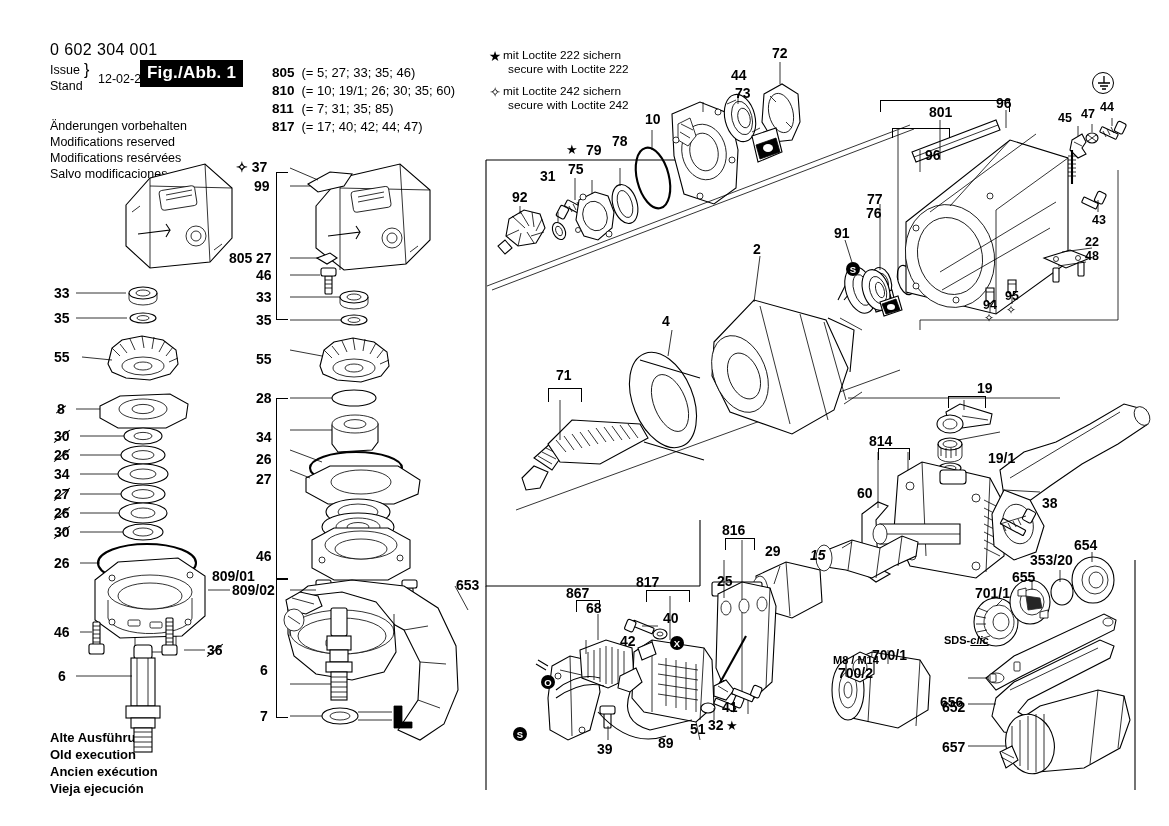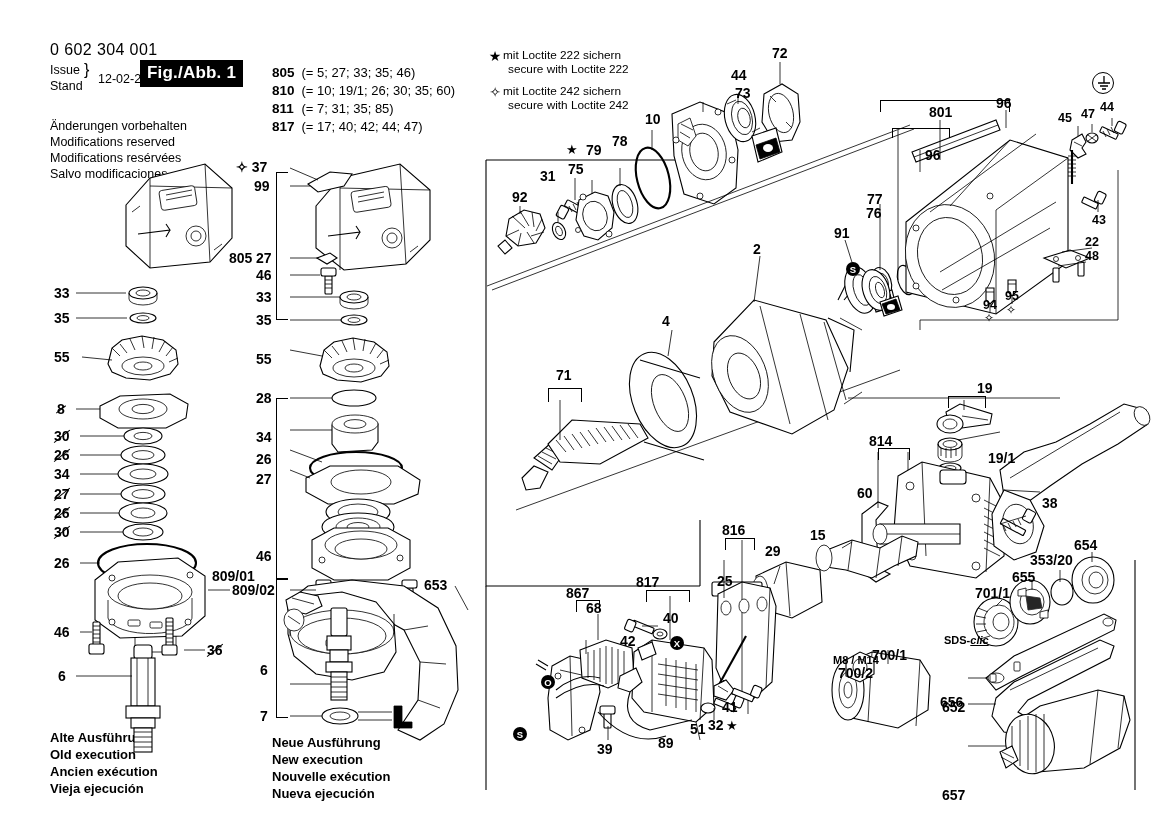--- a/index.html
+++ b/index.html
@@ -139,26 +139,20 @@
       </div>
     </div>
   </div>
 
   <div class="abs" id="cap-old">
     <div class="bold-blk">Alte Ausführung</div>
     <div class="bold-blk">Old execution</div>
     <div class="bold-blk">Ancien exécution</div>
     <div class="bold-blk">Vieja ejecución</div>
   </div>
-  <div class="abs" id="cap-new">
-    <div class="bold-blk">Neue Ausführung</div>
-    <div class="bold-blk">New execution</div>
-    <div class="bold-blk">Nouvelle exécution</div>
-    <div class="bold-blk">Nueva ejecución</div>
-  </div>
 
   <svg class="draw" viewBox="0 0 1169 826">
     <defs>
       <pattern id="knurl" width="3" height="3" patternUnits="userSpaceOnUse">
         <path d="M0 0 L0 3" stroke="#000" stroke-width=".5"></path>
       </pattern>
     </defs>
 
     <g>
       <path class="ln" d="M486 160 L486 586 L700 586"></path>
@@ -870,21 +864,21 @@
   <div class="abs lbl" style="left:256px; top:313px;">35</div>
   <div class="abs lbl" style="left:256px; top:352px;">55</div>
   <div class="abs lbl" style="left:256px; top:391px;">28</div>
   <div class="abs lbl" style="left:256px; top:430px;">34</div>
   <div class="abs lbl" style="left:256px; top:452px;">26</div>
   <div class="abs lbl" style="left:256px; top:472px;">27</div>
   <div class="abs lbl" style="left:212px; top:569px;">809/01</div>
   <div class="abs lbl" style="left:256px; top:549px;">46</div>
   <div class="abs lbl" style="left:260px; top:663px;">6</div>
   <div class="abs lbl" style="left:260px; top:709px;">7</div>
-  <div class="abs lbl" style="left:424px; top:578px;">653</div>
+  <div class="abs lbl" style="left:456px; top:578px;">653</div>
 
   <div class="brk" style="left:276px; top:172px; width:12px; height:148px;"></div>
   <div class="brk" style="left:276px; top:398px; width:12px; height:182px;"></div>
   <div class="brk" style="left:276px; top:578px; width:12px; height:140px;"></div>
 
   <div class="abs lbl" style="left:512px; top:190px;">92</div>
   <div class="abs lbl" style="left:540px; top:169px;">31</div>
   <div class="abs lbl" style="left:568px; top:162px;">75</div>
   <div class="abs" style="left:566px; top:142px; font-size:13px;">★</div>
   <div class="abs lbl" style="left:586px; top:143px;">79</div>
@@ -939,36 +933,36 @@
   <div class="abs lbl" style="left:620px;  top:634px;">42</div>
   <div class="abs lbl" style="left:597px;  top:742px;">39</div>
   <div class="abs lbl" style="left:658px;  top:736px;">89</div>
   <div class="abs lbl" style="left:690px;  top:722px;">51</div>
   <div class="abs lbl" style="left:708px;  top:718px;">32</div>
   <div class="abs" style="left:726px; top:718px; font-size:13px;">★</div>
   <div class="abs lbl" style="left:722px;  top:700px;">41</div>
   <div class="abs lbl" style="left:717px;  top:574px;">25</div>
   <div class="abs lbl" style="left:722px;  top:523px;">816</div>
   <div class="abs lbl" style="left:765px;  top:544px;">29</div>
-  <div class="abs lbl" style="left:810px;  top:528px;">15</div>
+  <div class="abs lbl" style="left:810px;  top:548px;font-style:italic;">15</div>
   <div class="brk-top" style="left:576px; top:600px; width:24px; height:12px;"></div>
   <div class="brk-top" style="left:646px; top:590px; width:44px; height:12px;"></div>
   <div class="brk-top" style="left:725px; top:538px; width:30px; height:12px;"></div>
 
   <div class="abs lbl" style="left:872px;  top:648px;">700/1</div>
   <div class="abs lbl-xs" style="left:833px; top:655px;">M8 / M14</div>
   <div class="abs lbl" style="left:838px;  top:666px;">700/2</div>
   <div class="abs lbl" style="left:975px;  top:586px;">701/1</div>
   <div class="abs lbl" style="left:942px;  top:700px;">652</div>
   <div class="abs lbl" style="left:1074px; top:538px;">654</div>
   <div class="abs lbl" style="left:1030px; top:553px;">353/20</div>
   <div class="abs lbl" style="left:1012px; top:570px;">655</div>
   <div class="abs lbl" style="left:942px;  top:694px;"></div>
   <div class="abs lbl" style="left:940px;  top:695px;">656</div>
-  <div class="abs lbl" style="left:942px;  top:740px;margin-top:48px;">657</div>
+  <div class="abs lbl" style="left:942px;  top:740px;">657</div>
   <div class="sds" style="left:944px; top:634px;">SDS-<i>clic</i></div>
 
   <div class="badge" style="left:541px; top:675px;">O</div>
   <div class="badge" style="left:513px; top:727px;">S</div>
   <div class="badge" style="left:670px; top:636px;">X</div>
   <div class="badge" style="left:846px; top:262px;">S</div>
 
 </div>
 
 </body></html>

